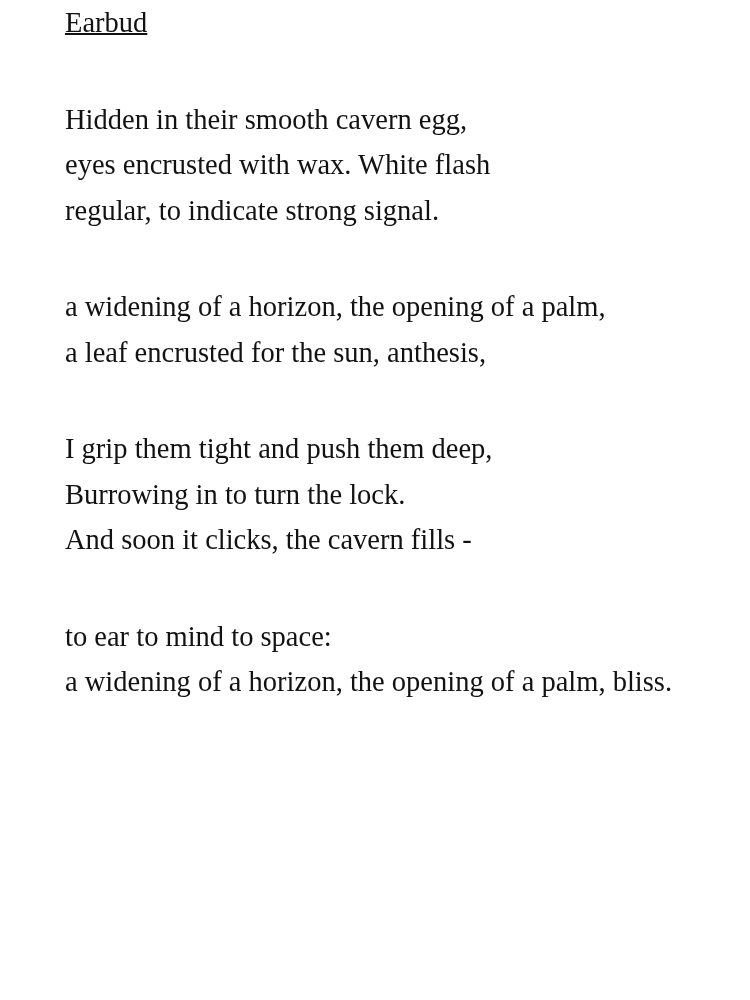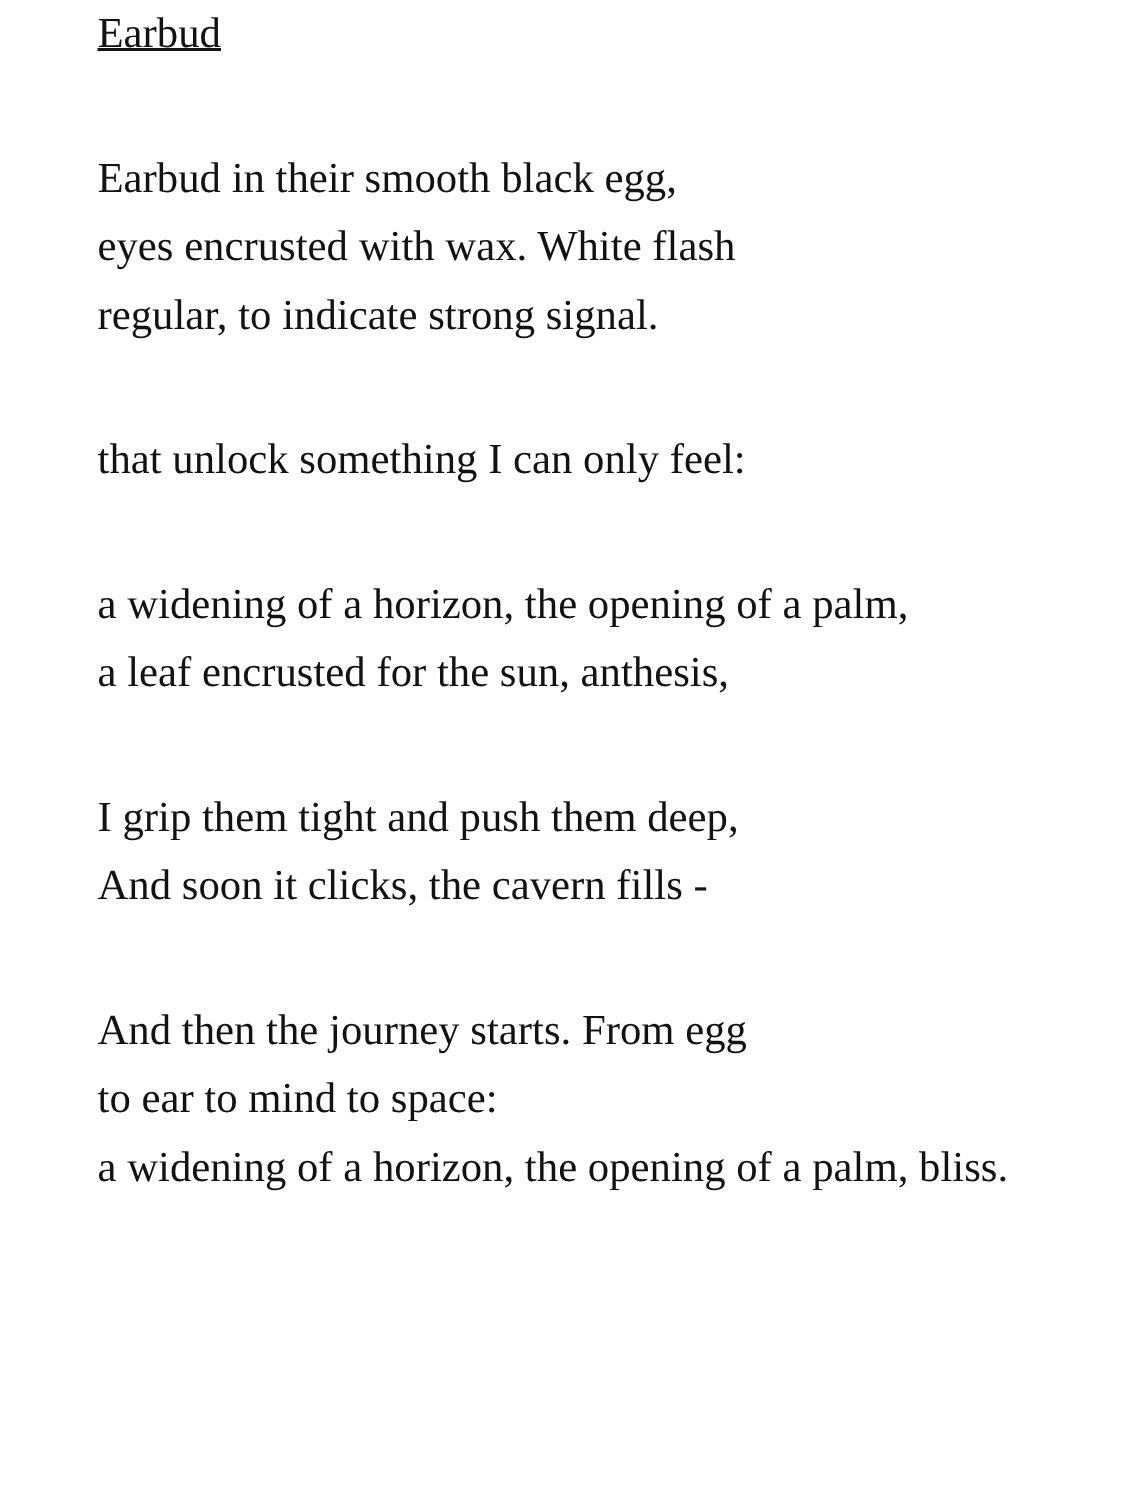--- a/index.html
+++ b/index.html
@@ -39,38 +39,37 @@
   }
 </style>
 </head>
 <body>
 
 <div class="page">
 
   <div class="poem-title">Earbud</div>
 
   <div class="stanza">
-    <div class="poem-line">Earbud in their smooth black egg,</div>
+    <div class="poem-line">Hidden in their smooth cavern egg,</div>
     <div class="poem-line">eyes encrusted with wax. White flash</div>
     <div class="poem-line">regular, to indicate strong signal.</div>
   </div>
 
   <div class="stanza">
-    <div class="poem-line">that unlock something I can only feel:</div>
   </div>
 
   <div class="stanza">
     <div class="poem-line">a widening of a horizon, the opening of a palm,</div>
     <div class="poem-line">a leaf encrusted for the sun, anthesis,</div>
   </div>
 
   <div class="stanza">
     <div class="poem-line">I grip them tight and push them deep,</div>
+    <div class="poem-line">Burrowing in to turn the lock.</div>
     <div class="poem-line">And soon it clicks, the cavern fills -</div>
   </div>
 
   <div class="stanza">
-    <div class="poem-line">And then the journey starts. From egg</div>
     <div class="poem-line">to ear to mind to space:</div>
     <div class="poem-line">a widening of a horizon, the opening of a palm, bliss.</div>
   </div>
 
 </div>
 
 </body></html>

